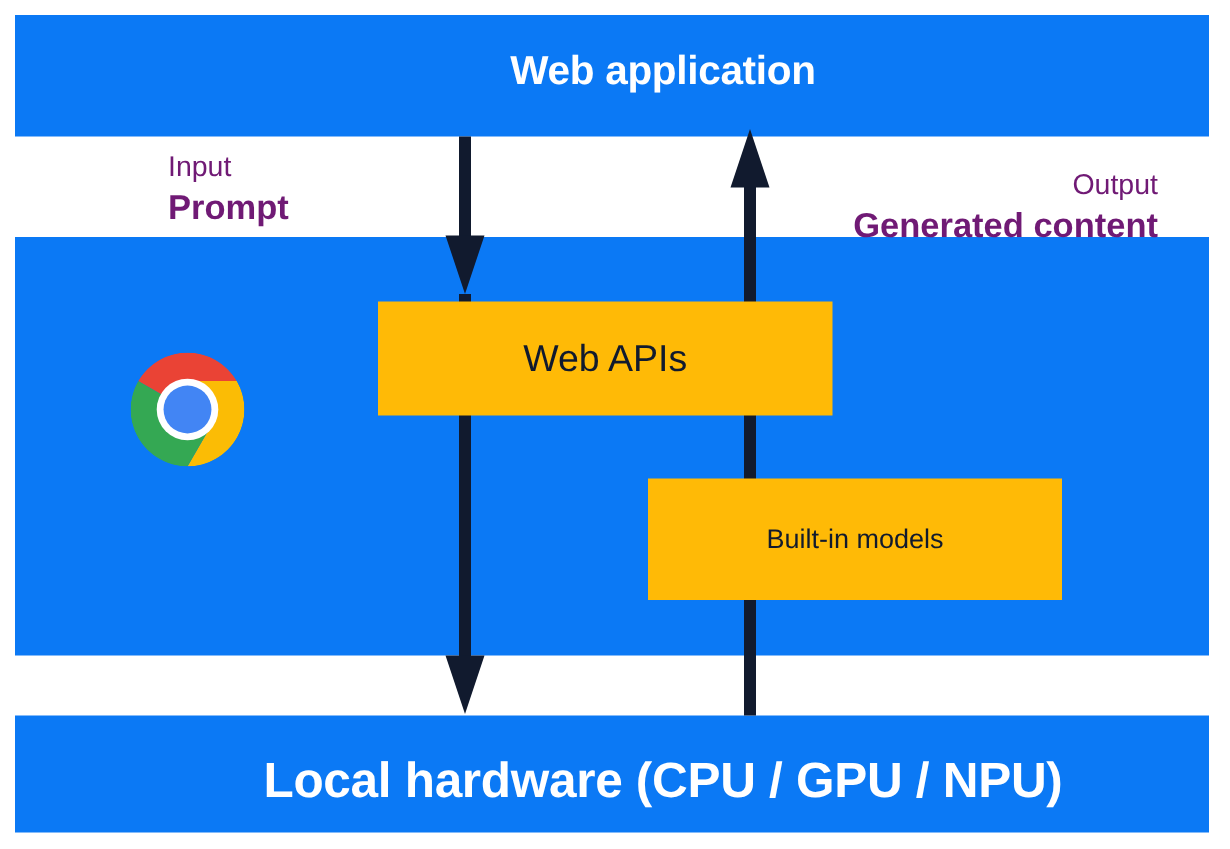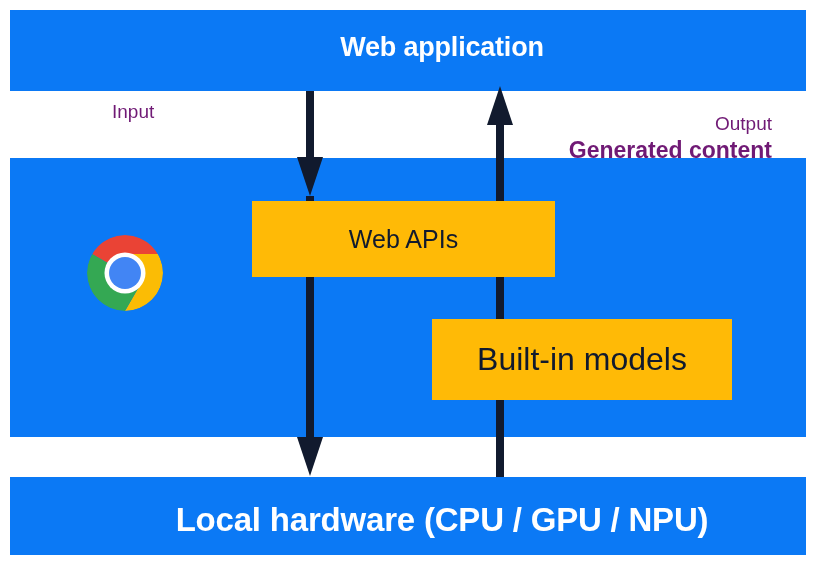--- a/index.html
+++ b/index.html
@@ -78,21 +78,21 @@
     background: #ffba06;
     display: flex;
     align-items: center;
     justify-content: center;
     text-align: center;
     color: #111a2e;
     font-weight: 400;
     line-height: 1.22;
   }
   #box-webapis { left: 252px; top: 201px; width: 303px; height: 76px; font-size: 25px; }
-  #box-builtin { left: 432px; top: 319px; width: 300px; height: 81px; font-size: 32px; }
+  #box-builtin { left: 432px; top: 319px; width: 276px; height: 81px; font-size: 18px; }
 
   
   .io-label {
     position: absolute;
     color: #701a75;
     line-height: 1.24;
     white-space: nowrap;
   }
   .io-label .io-kind {
     display: block;
@@ -169,20 +169,21 @@
   </div>
 
   <div class="ybox" id="box-builtin">
     <span>
       <span>Built-in models</span><br>
     </span>
   </div>
 
   <div class="io-label" id="io-input">
     <span class="io-kind">Input</span>
+    <span class="io-value">Prompt</span>
   </div>
 
   <div class="io-label" id="io-output">
     <span class="io-kind">Output</span>
     <span class="io-value">Generated content</span>
   </div>
 
 </div>
 
 </body></html>

